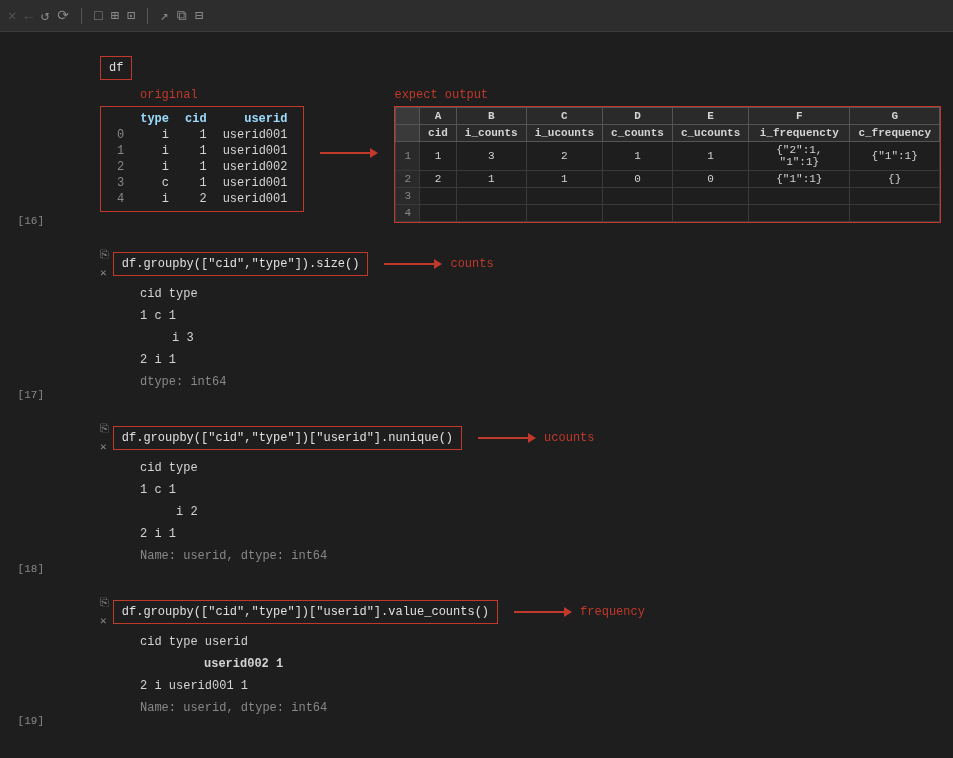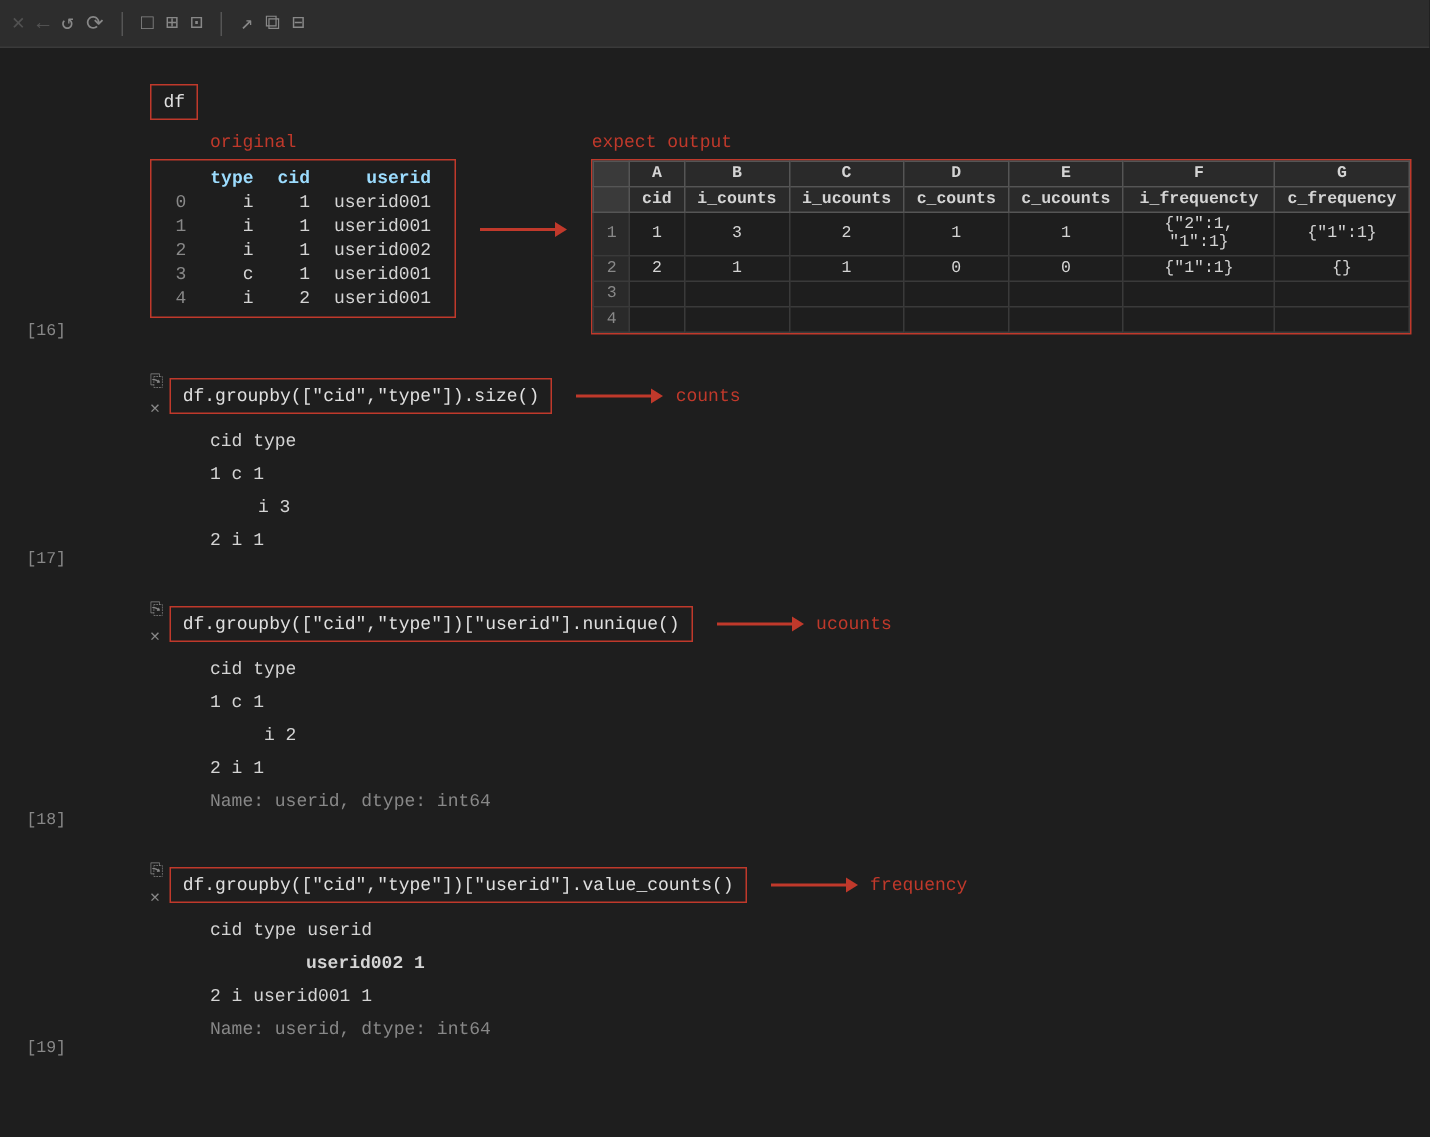--- a/index.html
+++ b/index.html
@@ -335,20 +335,21 @@
             <div class="horiz-arrowhead"></div>
             <span class="annotation-label">counts</span>
           </div>
         </div>
 
         <div class="cell-output">
           <div class="output-text">cid  type</div>
           <div class="output-text">1    c       1</div>
           <div class="output-text" style="margin-left:32px;">i       3</div>
           <div class="output-text">2    i       1</div>
+          <div class="output-text dtype-line">dtype: int64</div>
         </div>
       </div>
     </div>
   </div>
 
   <div style="margin-top:12px;">
     <div class="cell-row">
       <div class="cell-num-col">[18]</div>
       <div class="cell-body">
         <div style="display:flex; align-items:center; gap:0;">

